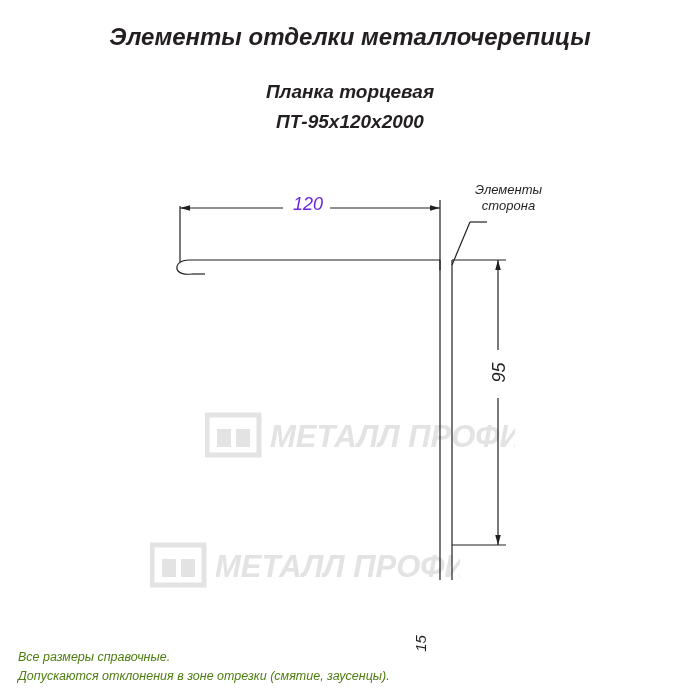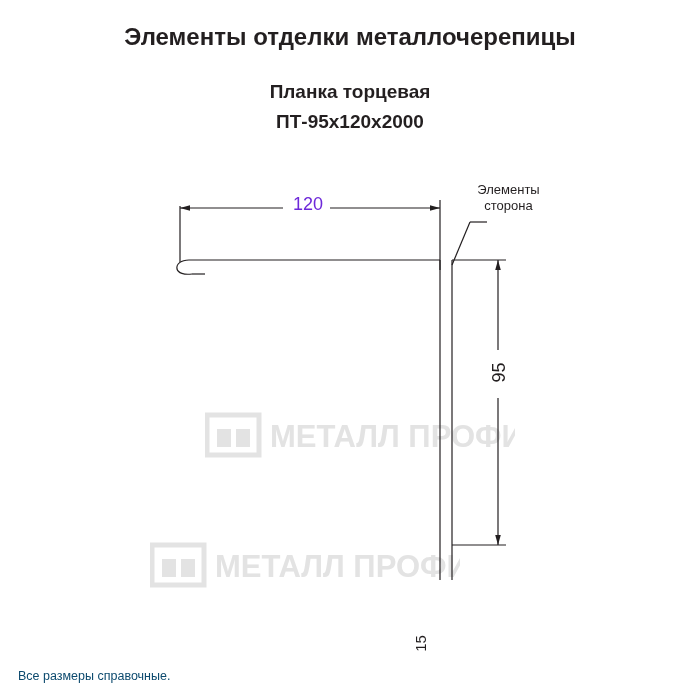--- a/index.html
+++ b/index.html
@@ -12,20 +12,21 @@
     background: #ffffff;
     font-family: "Liberation Sans", sans-serif;
     color: #231f20;
     position: relative;
     overflow: hidden;
   }
   .page {
     position: relative;
     width: 700px;
     height: 700px;
+    font-style: italic;
   }
   .title-block {
     position: absolute;
     top: 22px;
     left: 0;
     width: 700px;
     text-align: center;
   }
   .main-title {
     font-size: 24px;
@@ -58,21 +59,21 @@
     opacity: 1;
   }
   .wm1 { left: 205px; top: 255px; }
   .wm2 { left: 150px; top: 385px; }
   .footer {
     position: absolute;
     left: 18px;
     bottom: 14px;
     font-size: 12.5px;
     line-height: 19px;
-    color: #0c4a6e;
+    color: #4d7c0f;
   }
   .label-face {
     position: absolute;
     font-size: 13px;
     line-height: 16px;
     text-align: center;
     color: #231f20;
   }
   .dim-120 {
     position: absolute;
@@ -180,15 +181,16 @@
 
     <div class="label-face" style="left:456px; top:32px; width:105px;">
       <div>Элементы</div>
       <div>сторона</div>
     </div>
 
   </div>
 
   <div class="footer">
     <div>Все размеры справочные.</div>
+    <div>Допускаются отклонения в зоне отрезки (смятие, заусенцы).</div>
   </div>
 
 </div>
 
 </body></html>

